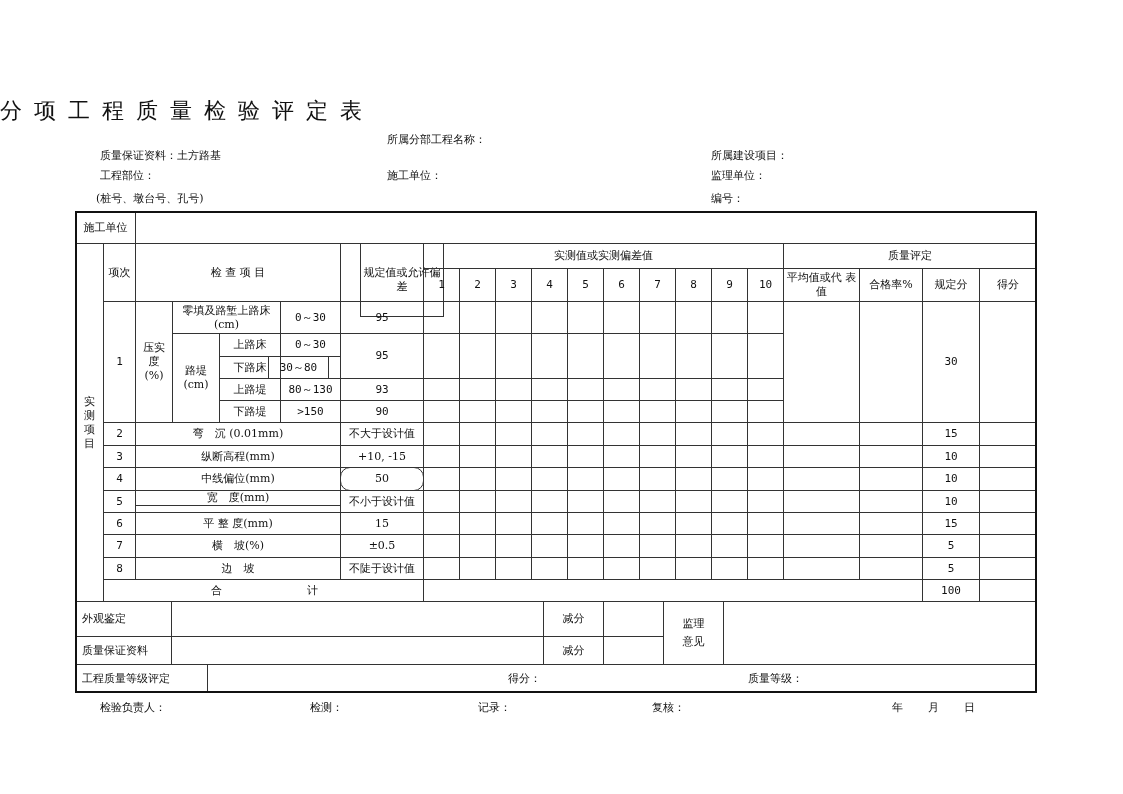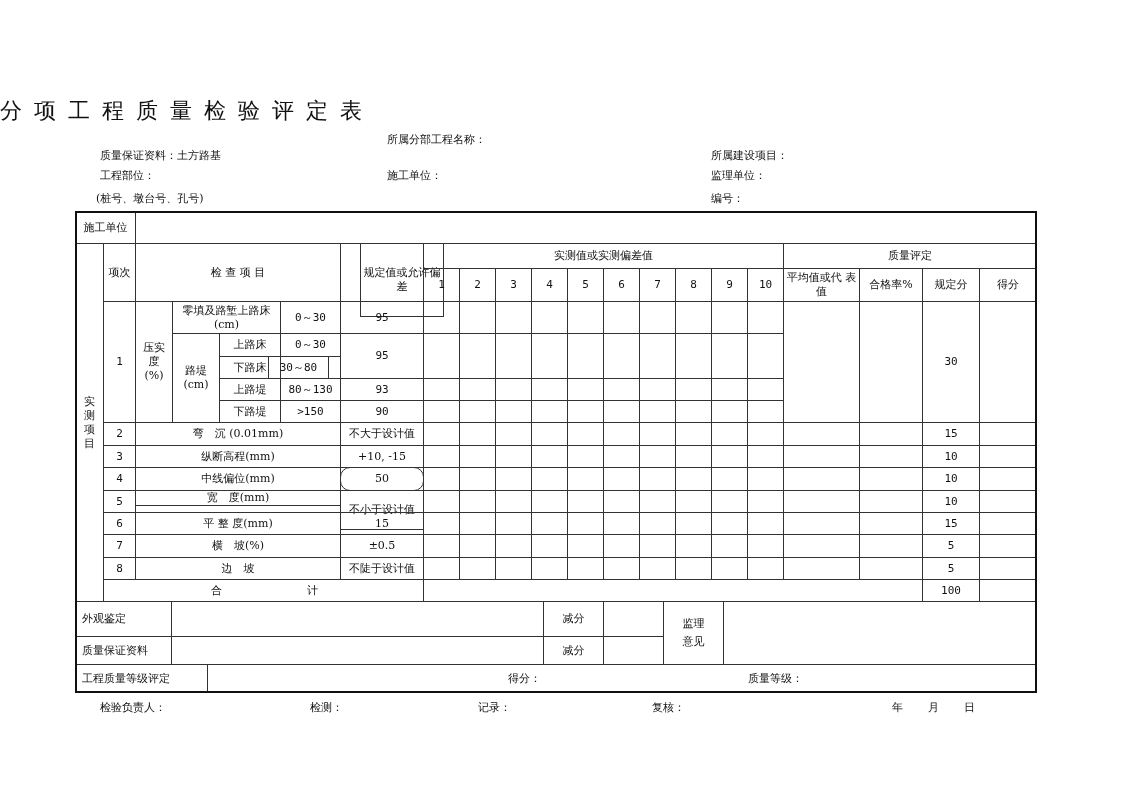--- a/index.html
+++ b/index.html
@@ -162,21 +162,21 @@
     <div class="c" style="left: 639px; top: 467px; width: 37px; height: 24px;"></div>
     <div class="c" style="left: 675px; top: 467px; width: 37px; height: 24px;"></div>
     <div class="c" style="left: 711px; top: 467px; width: 37px; height: 24px;"></div>
     <div class="c" style="left: 747px; top: 467px; width: 37px; height: 24px;"></div>
     <div class="c" style="left: 783px; top: 467px; width: 77px; height: 24px;"></div>
     <div class="c" style="left: 859px; top: 467px; width: 64px; height: 24px;"></div>
     <div class="c num" style="left: 922px; top: 467px; width: 58px; height: 24px;">10</div>
     <div class="c" style="left: 979px; top: 467px; width: 58px; height: 24px;"></div>
     <div class="c num" style="left: 103px; top: 490px; width: 33px; height: 23px;">5</div>
     <div class="c" style="left: 135px; top: 490px; width: 206px; height: 16px;">宽　度(mm)</div>
-    <div class="c" style="left: 340px; top: 490px; width: 84px; height: 40px;">不小于设计值</div>
+    <div class="c" style="left: 340px; top: 490px; width: 84px; height: 23px;">不小于设计值</div>
     <div class="c" style="left: 423px; top: 490px; width: 37px; height: 23px;"></div>
     <div class="c" style="left: 459px; top: 490px; width: 37px; height: 23px;"></div>
     <div class="c" style="left: 495px; top: 490px; width: 37px; height: 23px;"></div>
     <div class="c" style="left: 531px; top: 490px; width: 37px; height: 23px;"></div>
     <div class="c" style="left: 567px; top: 490px; width: 37px; height: 23px;"></div>
     <div class="c" style="left: 603px; top: 490px; width: 37px; height: 23px;"></div>
     <div class="c" style="left: 639px; top: 490px; width: 37px; height: 23px;"></div>
     <div class="c" style="left: 675px; top: 490px; width: 37px; height: 23px;"></div>
     <div class="c" style="left: 711px; top: 490px; width: 37px; height: 23px;"></div>
     <div class="c" style="left: 747px; top: 490px; width: 37px; height: 23px;"></div>

